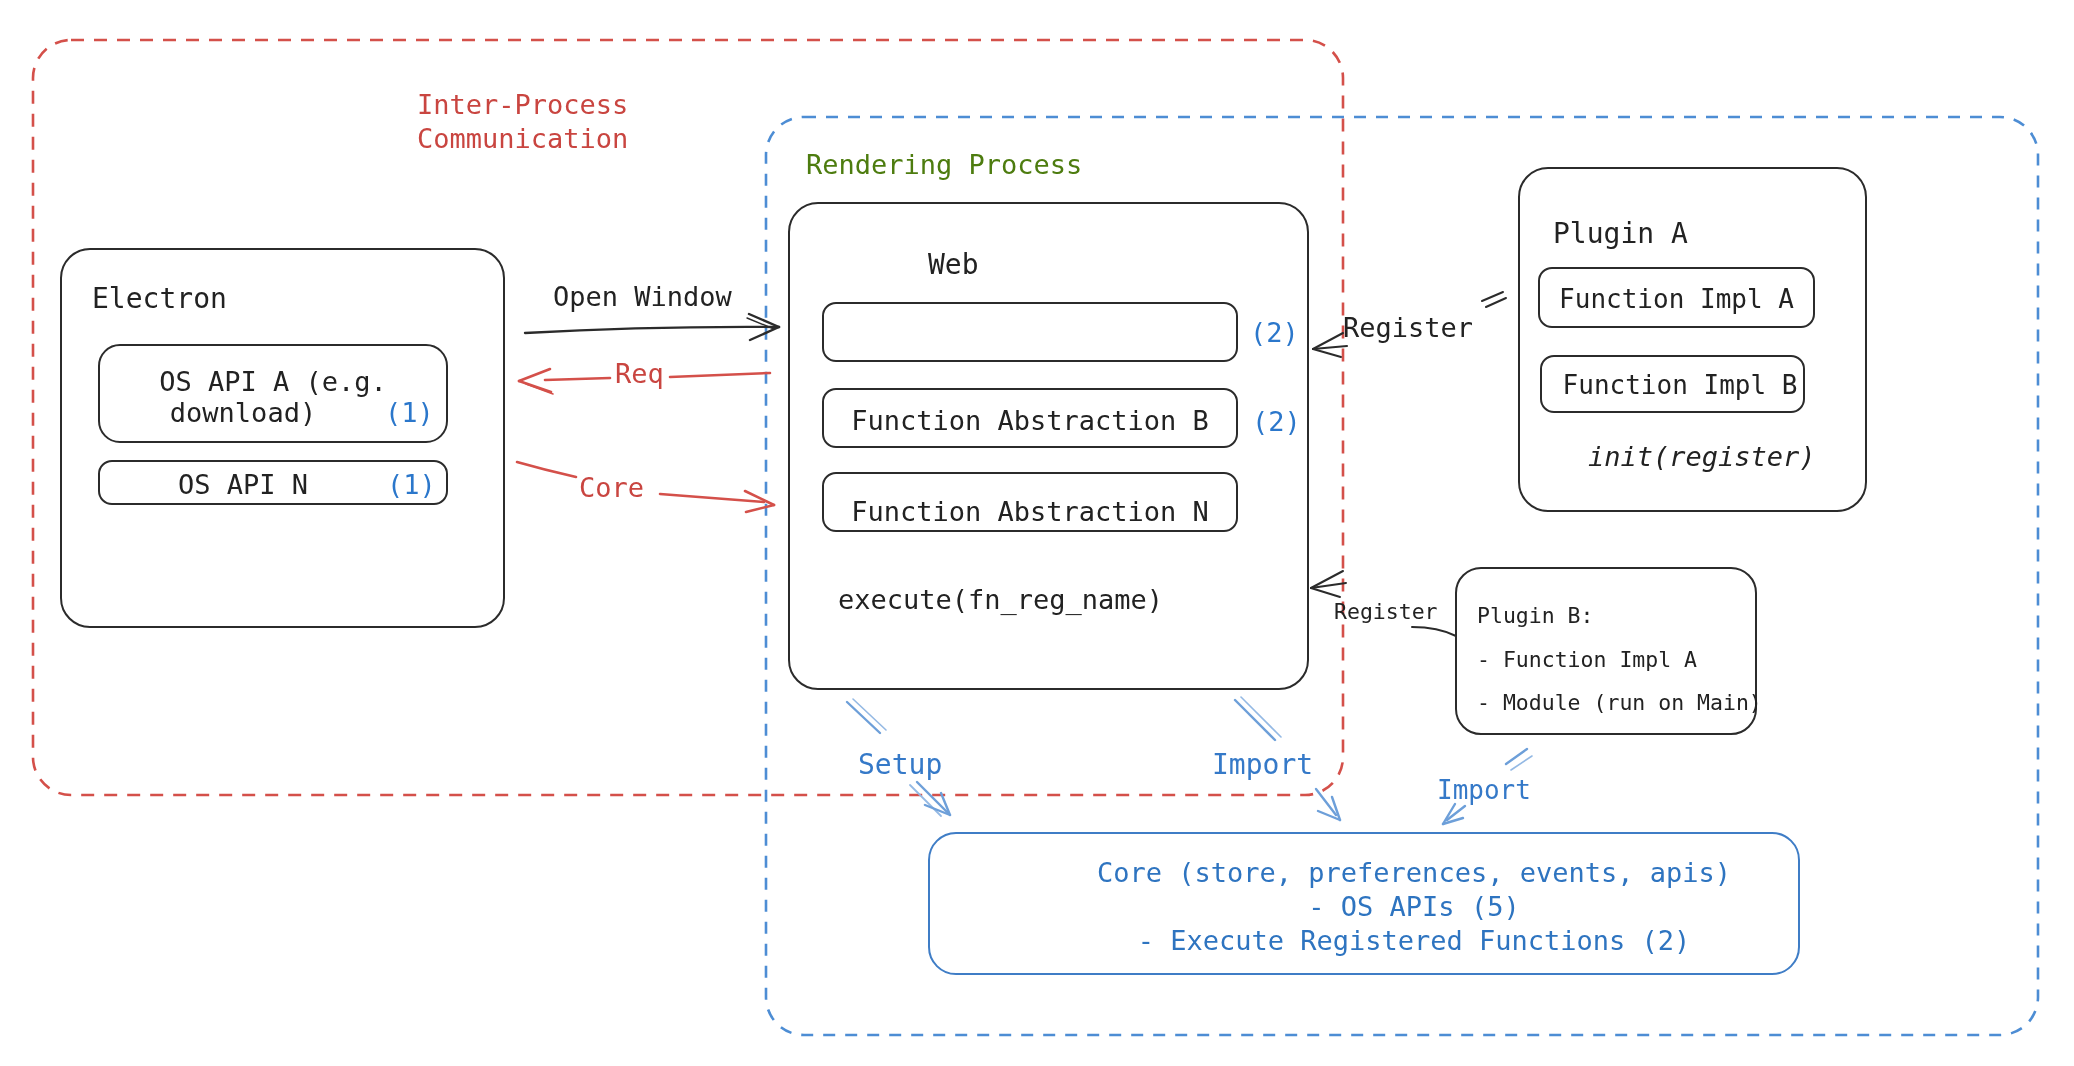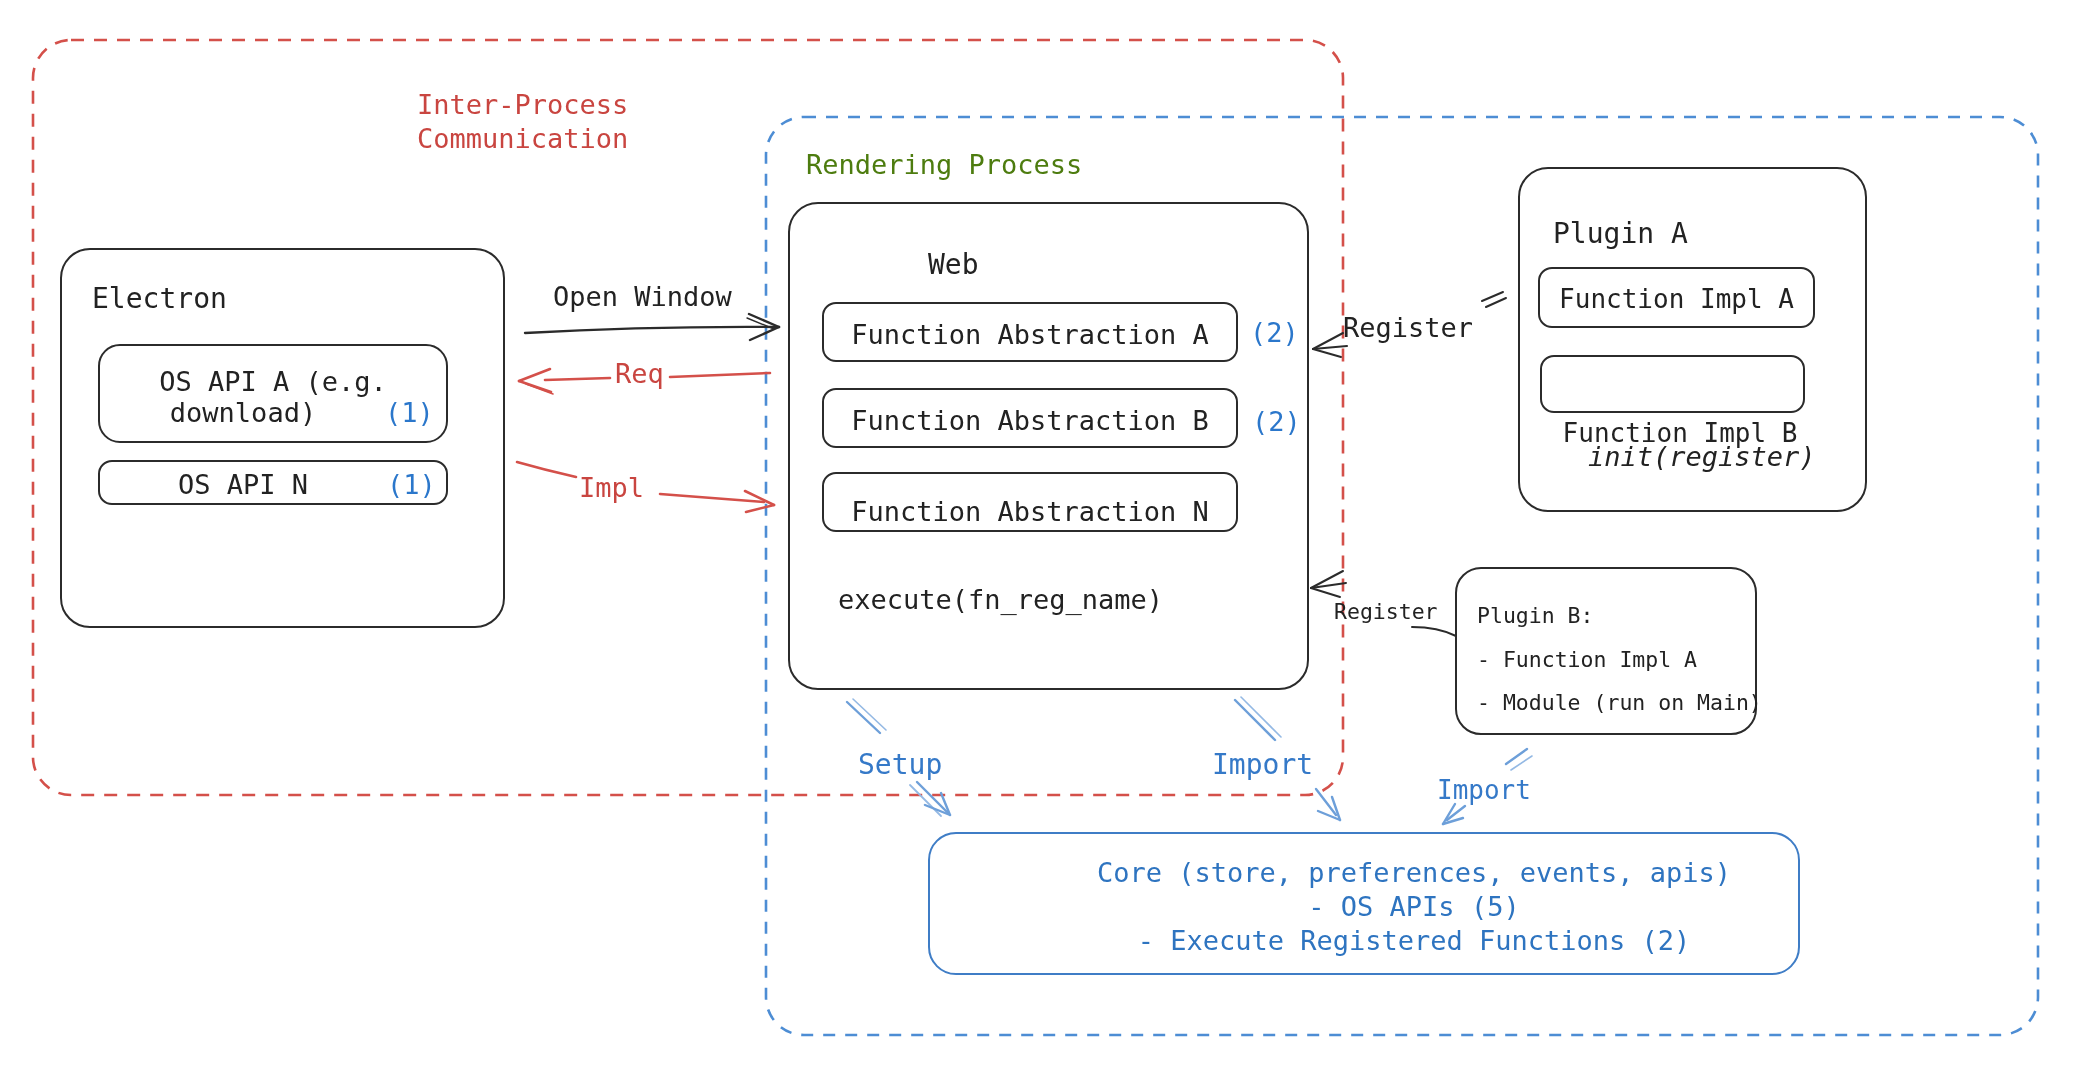--- a/index.html
+++ b/index.html
@@ -110,27 +110,26 @@
   <div class="boxtext fs27" style="left:98px;top:366px;width:350px;">OS API A (e.g.</div>
   <div class="boxtext fs27" style="left:98px;top:397px;width:290px;">download)</div>
   <div class="lbl badge fs27" style="left:385px;top:397px;">(1)</div>
 
   <div class="box inner" style="left:98px;top:460px;width:350px;height:45px;border-radius:14px;"></div>
   <div class="boxtext fs27" style="left:98px;top:469px;width:290px;">OS API N</div>
   <div class="lbl badge fs27" style="left:387px;top:469px;">(1)</div>
 
   <div class="lbl fs27" style="left:553px;top:281px;">Open Window</div>
   <div class="lbl red fs27" style="left:615px;top:358px;">Req</div>
-  <div class="lbl red fs27" style="left:579px;top:472px;">Impl</div>
+  <div class="lbl red fs27" style="left:579px;top:472px;">Core</div>
 
   <div class="box" style="left:788px;top:202px;width:521px;height:488px;border-radius:30px;"></div>
   <div class="lbl fs28" style="left:928px;top:249px;">Web</div>
 
   <div class="box inner" style="left:822px;top:302px;width:416px;height:60px;border-radius:14px;"></div>
-  <div class="boxtext fs27" style="left:822px;top:319px;width:416px;">Function Abstraction A</div>
   <div class="lbl badge fs27" style="left:1250px;top:317px;">(2)</div>
 
   <div class="box inner" style="left:822px;top:388px;width:416px;height:60px;border-radius:14px;"></div>
   <div class="boxtext fs27" style="left:822px;top:405px;width:416px;">Function Abstraction B</div>
   <div class="lbl badge fs27" style="left:1252px;top:406px;">(2)</div>
 
   <div class="box inner" style="left:822px;top:472px;width:416px;height:60px;border-radius:14px;"></div>
   <div class="boxtext fs27" style="left:822px;top:496px;width:416px;">Function Abstraction N</div>
 
   <div class="lbl fs27" style="left:838px;top:584px;">execute(fn_reg_name)</div>
@@ -138,21 +137,21 @@
   <div class="lbl fs27" style="left:1343px;top:312px;">Register</div>
   <div class="lbl fs21" style="left:1334px;top:600px;">Register</div>
 
   <div class="box" style="left:1518px;top:167px;width:349px;height:345px;border-radius:30px;"></div>
   <div class="lbl fs28" style="left:1553px;top:218px;">Plugin A</div>
 
   <div class="box inner" style="left:1538px;top:267px;width:277px;height:61px;border-radius:14px;"></div>
   <div class="boxtext fs26" style="left:1538px;top:285px;width:277px;">Function Impl A</div>
 
   <div class="box inner" style="left:1540px;top:355px;width:265px;height:58px;border-radius:14px;"></div>
-  <div class="boxtext fs26" style="left:1540px;top:371px;width:280px;margin-top:48px;">Function Impl B</div>
+  <div class="boxtext fs26" style="left:1540px;top:371px;width:280px;">Function Impl B</div>
 
   <div class="lbl fs27" style="left:1588px;top:441px;font-style:italic;">init(register)</div>
 
   <div class="box" style="left:1455px;top:567px;width:302px;height:168px;border-radius:26px;"></div>
   <div class="lbl fs21" style="left:1477px;top:604px;">Plugin B:</div>
   <div class="lbl fs21" style="left:1477px;top:648px;">- Function Impl A</div>
   <div class="lbl fs21" style="left:1477px;top:691px;">- Module (run on Main)</div>
 
   <div class="lbl lightblue-t fs28" style="left:858px;top:749px;">Setup</div>
   <div class="lbl lightblue-t fs28" style="left:1212px;top:749px;">Import</div>

